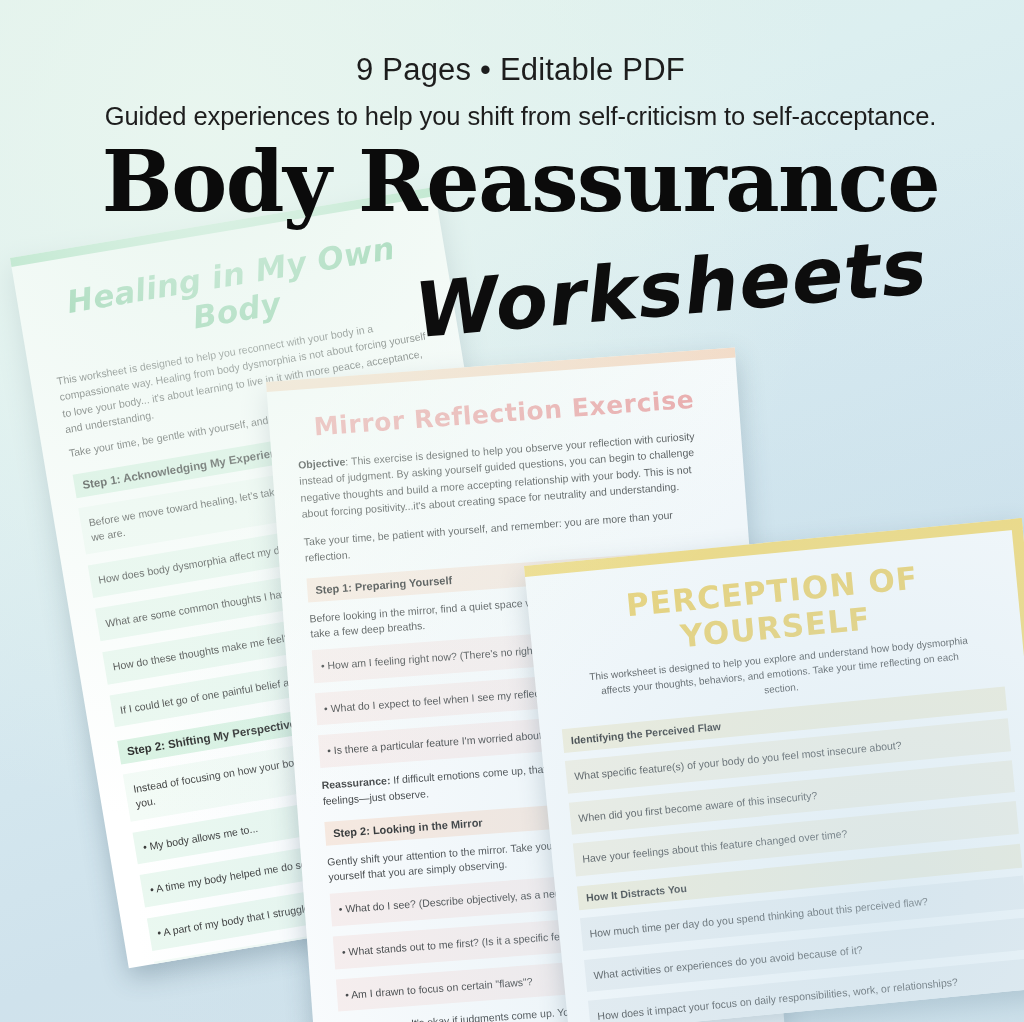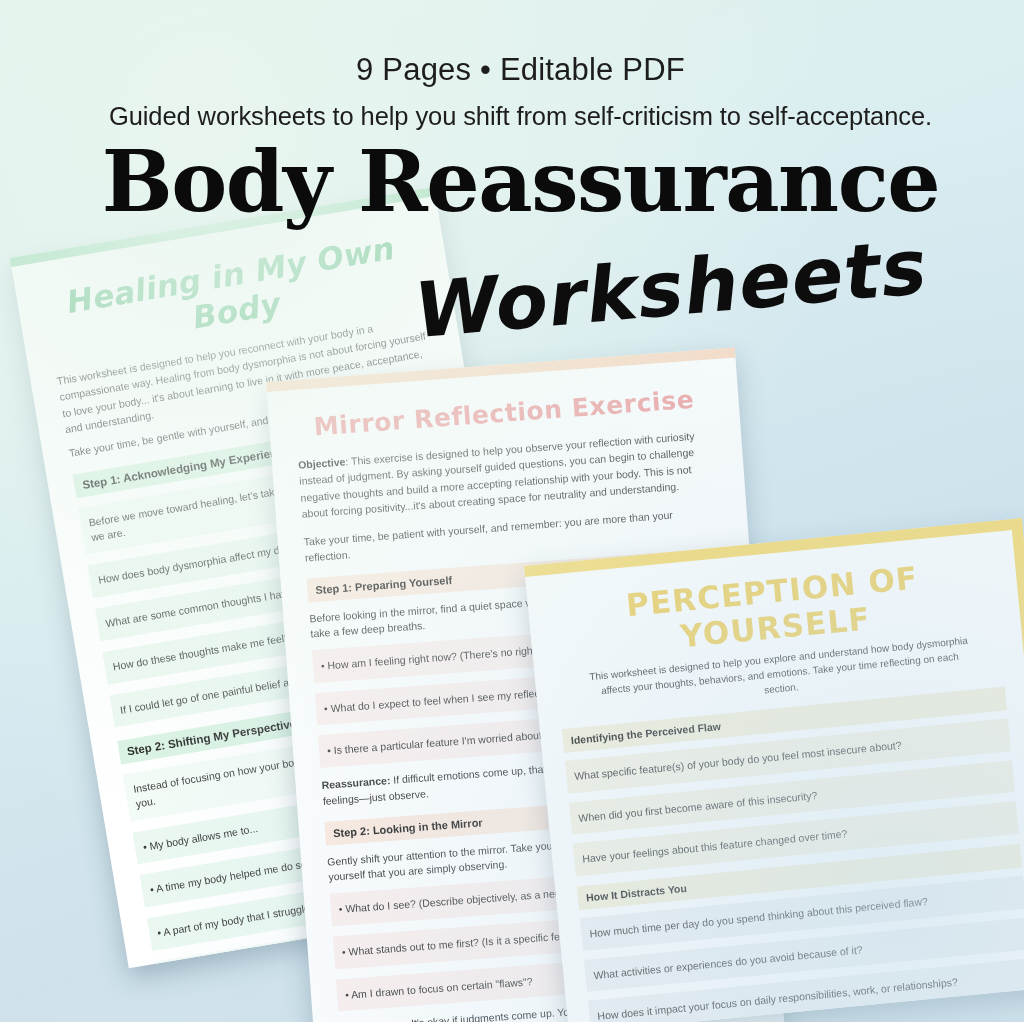--- a/index.html
+++ b/index.html
@@ -239,21 +239,21 @@
   }
   .sheet-yellow .qline.grey { background: #eef1f3; }
 </style>
 </head>
 <body>
 
 <div class="canvas">
 
   <div class="header">
     <div class="kicker">9 Pages • Editable PDF</div>
-    <div class="subtitle">Guided worksheets to help you shift from self-criticism to self-acceptance.</div>
+    <div class="subtitle">Guided experiences to help you shift from self-criticism to self-acceptance.</div>
     <div class="main-title">Body Reassurance</div>
   </div>
   <div class="script-title">Worksheets</div>
 
   <div class="sheet sheet-green">
     <div class="doc-title">Healing in My Own Body</div>
     <div class="intro">This worksheet is designed to help you reconnect with your body in a compassionate way. Healing from body dysmorphia is not about forcing yourself to love your body... it's about learning to live in it with more peace, acceptance, and understanding.</div>
     <div class="takeyour">Take your time, be gentle with yourself, and remember: healing is not linear.</div>
 
     <div class="step-head">Step 1: Acknowledging My Experience</div>

